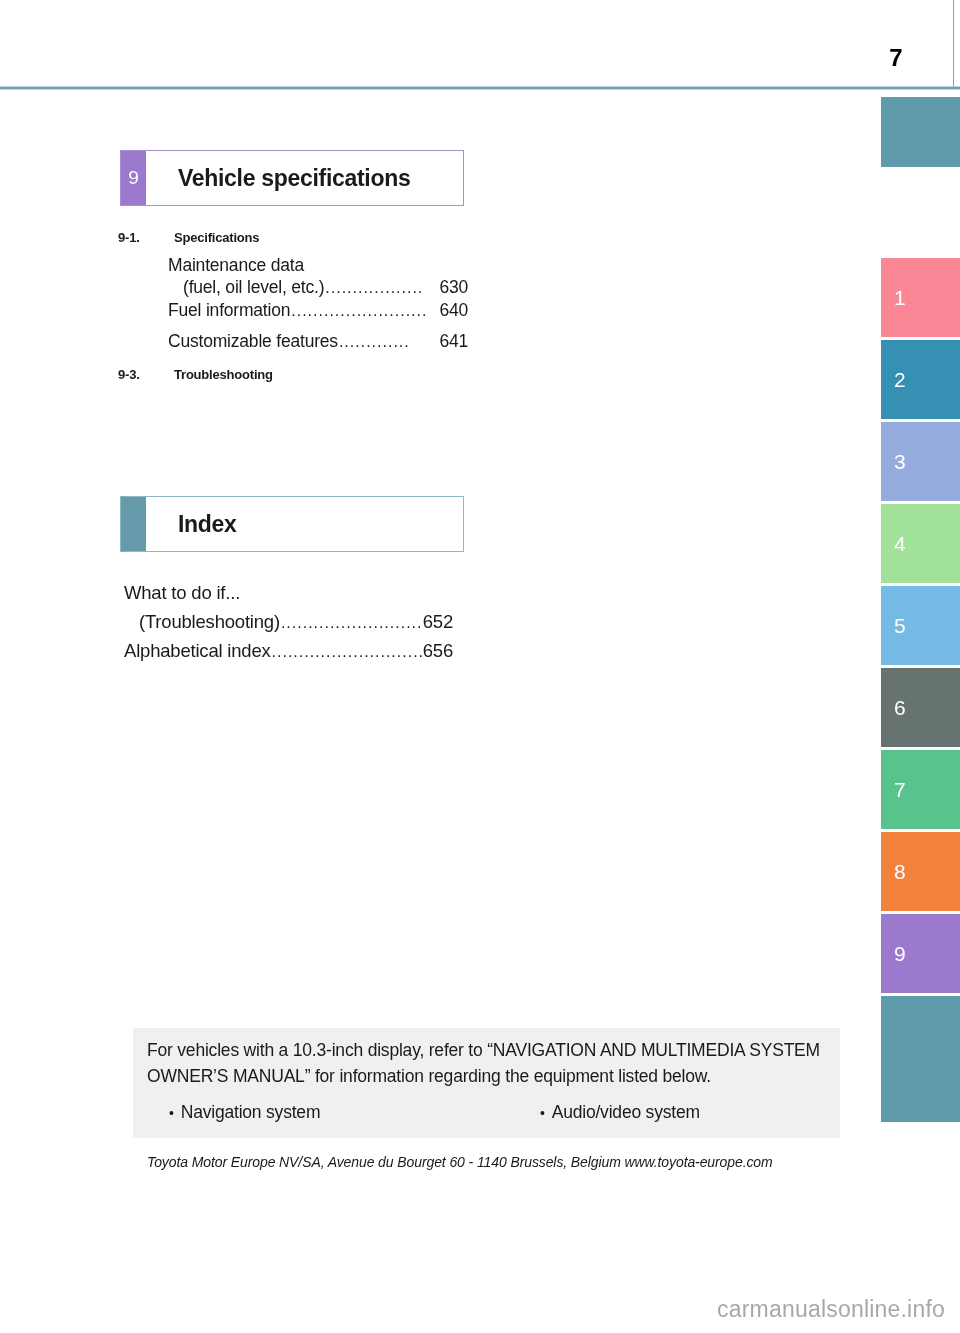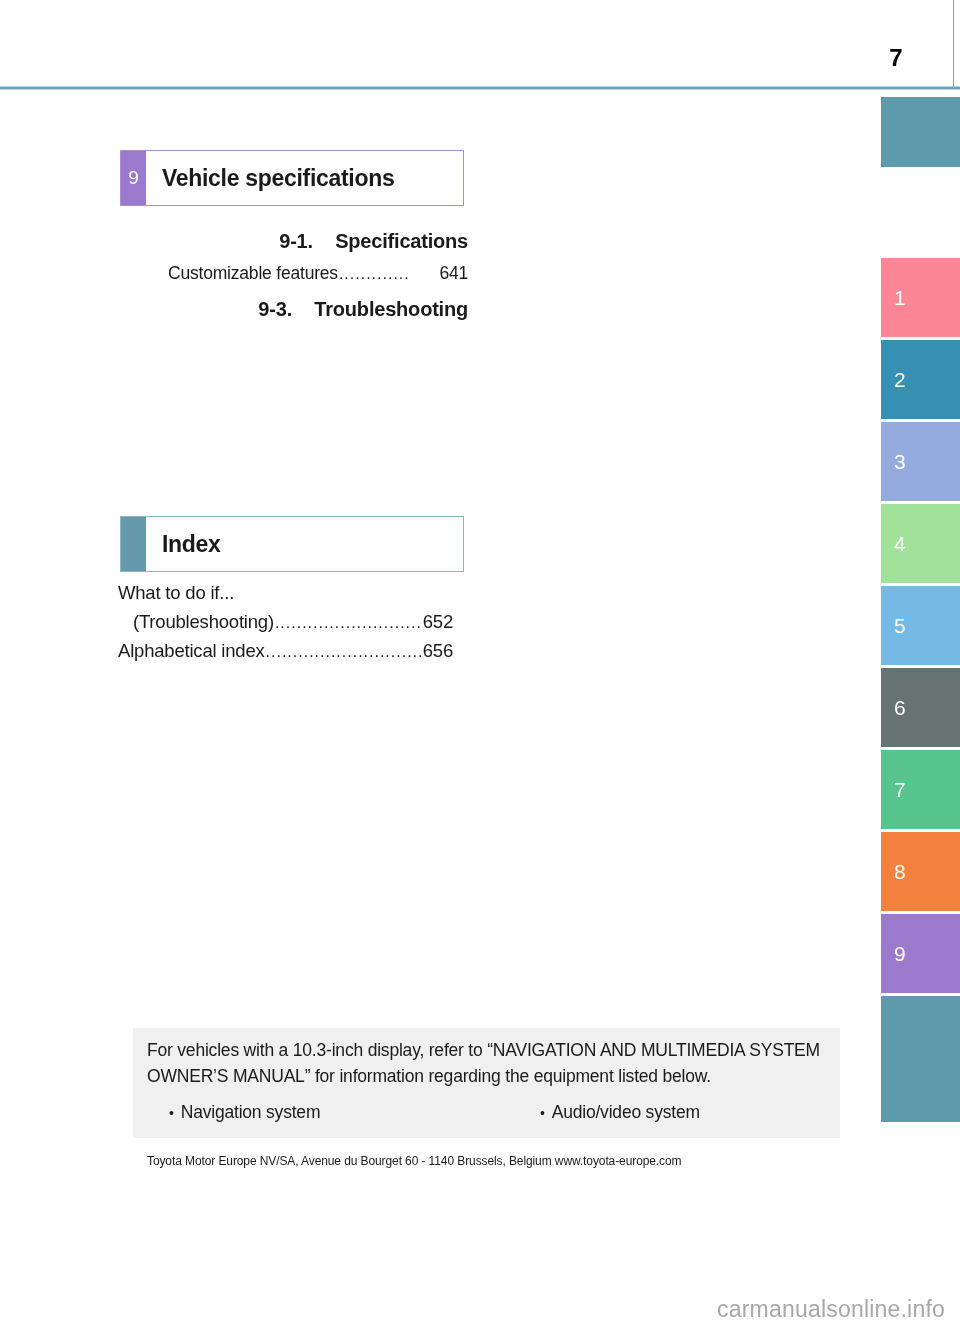--- a/index.html
+++ b/index.html
@@ -86,53 +86,52 @@
     display: flex;
     align-items: center;
     justify-content: center;
     color: #ffffff;
     font-size: 19px;
   }
   .chapter-box .title {
     flex: 1;
     display: flex;
     align-items: center;
-    padding-left: 16px;
+    padding-left: 32px;
     font-size: 23px;
     font-weight: 600;
     letter-spacing: -0.3px;
     color: #1a1a1a;
     box-sizing: border-box;
   }
   #chapter-vehicle-spec {
     top: 150px;
     border: 1px solid #a98fd0;
   }
   #chapter-vehicle-spec .num-tab { background: #9b79cc; }
   #chapter-index {
-    top: 516px;
+    top: 496px;
     border: 1px solid #8fb6c3;
     justify-content: flex-end;
   }
   #chapter-index .num-tab { background: #659aaa; }
 
   
   #toc {
     position: absolute;
     left: 118px;
     top: 230px;
     width: 350px;
   }
   .toc-section {
     display: flex;
-    font-size: 20px;
+    font-size: 13px;
     font-weight: bold;
     letter-spacing: -0.2px;
     margin-top: 14px;
-    justify-content: flex-end;
   }
   .toc-section:first-child { margin-top: 0; }
   .toc-section .sec-num { width: 56px; flex: 0 0 56px; }
   .toc-entry {
     margin-left: 50px;
     margin-top: 9px;
     font-size: 17.5px;
     letter-spacing: -0.2px;
     line-height: 1.28;
   }
@@ -155,21 +154,21 @@
 
   
   #index-list {
     position: absolute;
     left: 118px;
     top: 582px;
     width: 335px;
     font-size: 18.5px;
     letter-spacing: -0.2px;
   }
-  #index-list .entry-line { margin-top: 7px; }
+  #index-list .entry-line { margin-top: 7px; margin-left: 6px; }
   #index-list .entry-line:first-child { margin-top: 0; }
 
   
   #notice-box {
     position: absolute;
     left: 133px;
     top: 1028px;
     width: 707px;
     background: #f0f0f0;
     padding: 10px 14px 12px 14px;
@@ -192,23 +191,24 @@
   .notice-item:last-child  { padding-left: 6px; }
   .bullet {
     font-size: 14px;
     margin-right: 7px;
   }
   #address-block {
     position: absolute;
     left: 147px;
     top: 1152px;
     width: 700px;
-    font-size: 12px;
+    font-size: 14px;
     line-height: 1.5;
     letter-spacing: -0.1px;
+    font-style: italic;
   }
 
   
   #watermark {
     position: absolute;
     left: 0;
     top: 1296px;
     width: 945px;
     text-align: right;
     font-size: 23px;
@@ -267,20 +267,35 @@
   <div class="title">Vehicle specifications</div>
 </div>
 
 <div id="toc">
     <div class="toc-section">
       <span class="sec-num">9-1.</span>
       <span>Specifications</span>
     </div>
     <div class="toc-entry">
       <div class="entry-line">
+        <span class="entry-text">Maintenance data</span>
+      </div>
+      <div class="entry-line indented">
+        <span class="entry-text">(fuel, oil level, etc.)</span>
+        <span class="leader">..................</span>
+        <span class="entry-page">630</span>
+      </div>
+      <div class="entry-line">
+        <span class="entry-text">Fuel information</span>
+        <span class="leader">.........................</span>
+        <span class="entry-page">640</span>
+      </div>
+    </div>
+    <div class="toc-entry">
+      <div class="entry-line">
         <span class="entry-text">Customizable features</span>
         <span class="leader">.............</span>
         <span class="entry-page">641</span>
       </div>
     </div>
     <div class="toc-section">
       <span class="sec-num">9-3.</span>
       <span>Troubleshooting</span>
     </div>
   </div>

